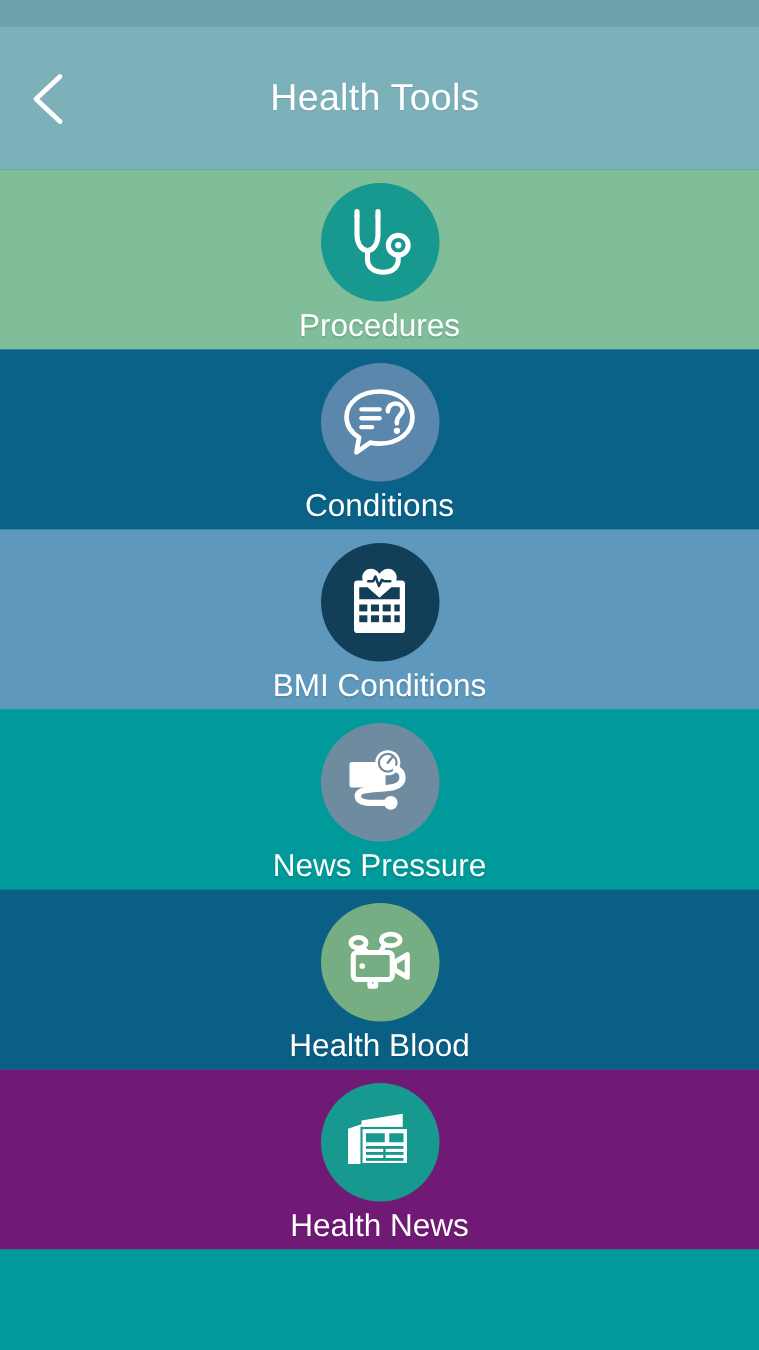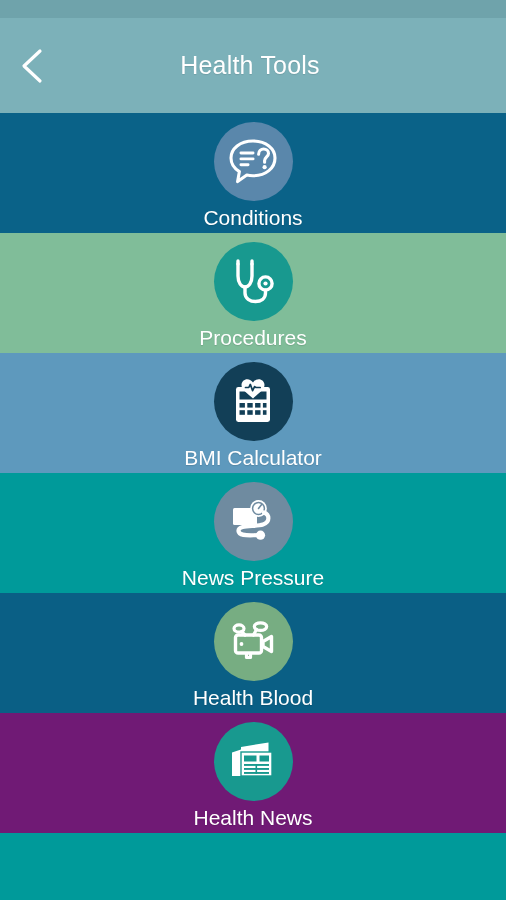--- a/index.html
+++ b/index.html
@@ -117,50 +117,50 @@
         <svg width="34" height="38" viewBox="0 0 34 38" aria-hidden="true">
           <path d="M25 4 L9 19 L25 34" fill="none" stroke="#ffffff" stroke-width="3.2" stroke-linecap="round" stroke-linejoin="round"></path>
         </svg>
       </span>
     </div>
     <div class="header-title">Health Tools</div>
   </div>
 
   <div class="tile-list">
 
+    <div class="tile" style="background:#80bd99;">
+      <div class="tile-icon-wrap" style="background:#18998f;">
+        <span>
+          <svg width="48" height="50" viewBox="0 0 48 50" aria-hidden="true">
+            <path d="M9 4 L9 7" stroke="#ffffff" stroke-width="3.4" stroke-linecap="round"></path>
+            <path d="M23 4 L23 7" stroke="#ffffff" stroke-width="3.4" stroke-linecap="round"></path>
+            <path d="M9 7 L9 19 C9 26 12.4 30 16 30 C19.6 30 23 26 23 19 L23 7" fill="none" stroke="#ffffff" stroke-width="3.4" stroke-linecap="round" stroke-linejoin="round"></path>
+            <path d="M16 30 L16 36 C16 41.5 21 44.5 26.5 44.5 C32 44.5 36.5 41.5 36.5 36 L36.5 33" fill="none" stroke="#ffffff" stroke-width="3.4" stroke-linecap="round" stroke-linejoin="round"></path>
+            <circle cx="36.5" cy="26.5" r="6.6" fill="none" stroke="#ffffff" stroke-width="3.4"></circle>
+            <circle cx="36.5" cy="26.5" r="2.1" fill="#ffffff"></circle>
+          </svg>
+        </span>
+      </div>
+      <div class="tile-label">Procedures</div>
+    </div>
+
     <div class="tile" style="background:#0a6288;">
       <div class="tile-icon-wrap" style="background:#5a87ab;">
         <span>
           <svg width="52" height="50" viewBox="0 0 52 50" aria-hidden="true">
             <path d="M26 4 C13 4 4 11.6 4 21 C4 26.6 7.3 31.5 12.4 34.6 L10.6 44.6 L19.8 38.1 C21.8 38.5 23.9 38.7 26 38.7 C39 38.7 48 31.1 48 21 C48 11.6 39 4 26 4 Z" fill="none" stroke="#ffffff" stroke-width="3.1" stroke-linejoin="round"></path>
             <rect x="12.5" y="14.5" width="15" height="2.9" rx="1.4" fill="#ffffff"></rect>
             <rect x="12.5" y="20.4" width="15" height="2.9" rx="1.4" fill="#ffffff"></rect>
             <rect x="12.5" y="26.3" width="10" height="2.9" rx="1.4" fill="#ffffff"></rect>
             <path d="M31.6 17.2 C31.6 13.9 34.1 12 36.6 12 C39.3 12 41.5 13.8 41.5 16.4 C41.5 19.6 37.6 20.2 37.6 23.6 L37.6 25.2" fill="none" stroke="#ffffff" stroke-width="3.1" stroke-linecap="round"></path>
             <circle cx="37.6" cy="30.2" r="2.1" fill="#ffffff"></circle>
           </svg>
         </span>
       </div>
       <div class="tile-label">Conditions</div>
-    </div>
-
-    <div class="tile" style="background:#80bd99;">
-      <div class="tile-icon-wrap" style="background:#18998f;">
-        <span>
-          <svg width="48" height="50" viewBox="0 0 48 50" aria-hidden="true">
-            <path d="M9 4 L9 7" stroke="#ffffff" stroke-width="3.4" stroke-linecap="round"></path>
-            <path d="M23 4 L23 7" stroke="#ffffff" stroke-width="3.4" stroke-linecap="round"></path>
-            <path d="M9 7 L9 19 C9 26 12.4 30 16 30 C19.6 30 23 26 23 19 L23 7" fill="none" stroke="#ffffff" stroke-width="3.4" stroke-linecap="round" stroke-linejoin="round"></path>
-            <path d="M16 30 L16 36 C16 41.5 21 44.5 26.5 44.5 C32 44.5 36.5 41.5 36.5 36 L36.5 33" fill="none" stroke="#ffffff" stroke-width="3.4" stroke-linecap="round" stroke-linejoin="round"></path>
-            <circle cx="36.5" cy="26.5" r="6.6" fill="none" stroke="#ffffff" stroke-width="3.4"></circle>
-            <circle cx="36.5" cy="26.5" r="2.1" fill="#ffffff"></circle>
-          </svg>
-        </span>
-      </div>
-      <div class="tile-label">Procedures</div>
     </div>
 
     <div class="tile" style="background:#5e99bd;">
       <div class="tile-icon-wrap" style="background:#123f57;">
         <span>
           <svg width="50" height="52" viewBox="0 0 50 52" aria-hidden="true">
             <rect x="8" y="11" width="34" height="35" rx="2.4" fill="#ffffff"></rect>
             <rect x="11.5" y="15.5" width="27" height="8" fill="#123f57"></rect>
             <g fill="#123f57">
               <rect x="11.5" y="27" width="5.4" height="4.6"></rect>
@@ -170,21 +170,21 @@
               <rect x="11.5" y="34.2" width="5.4" height="4.6"></rect>
               <rect x="19.3" y="34.2" width="5.4" height="4.6"></rect>
               <rect x="27.1" y="34.2" width="5.4" height="4.6"></rect>
               <rect x="34.9" y="34.2" width="3.6" height="4.6"></rect>
             </g>
             <path d="M25 22.5 C19 17 13.5 13.5 13.5 9 C13.5 5.5 16.3 3.2 19.2 3.2 C21.6 3.2 23.7 4.6 25 6.5 C26.3 4.6 28.4 3.2 30.8 3.2 C33.7 3.2 36.5 5.5 36.5 9 C36.5 13.5 31 17 25 22.5 Z" fill="#ffffff"></path>
             <path d="M17.5 11.5 L20.8 11.5 L22.3 8.4 L24.6 14.6 L26.6 10.6 L28 11.5 L32.2 11.5" fill="none" stroke="#123f57" stroke-width="1.7" stroke-linecap="round" stroke-linejoin="round"></path>
           </svg>
         </span>
       </div>
-      <div class="tile-label">BMI Calculator</div>
+      <div class="tile-label">BMI Conditions</div>
     </div>
 
     <div class="tile" style="background:#009a9a;">
       <div class="tile-icon-wrap" style="background:#6f8ba0;">
         <span>
           <svg width="52" height="48" viewBox="0 0 52 48" aria-hidden="true">
             <rect x="6" y="10" width="24" height="17" rx="1.5" fill="#ffffff"></rect>
             <circle cx="31.5" cy="10.5" r="8.4" fill="#ffffff"></circle>
             <circle cx="31.5" cy="10.5" r="5.9" fill="none" stroke="#6f8ba0" stroke-width="1.5"></circle>
             <path d="M31.5 10.5 L34.6 6.6" stroke="#6f8ba0" stroke-width="1.6" stroke-linecap="round"></path>

